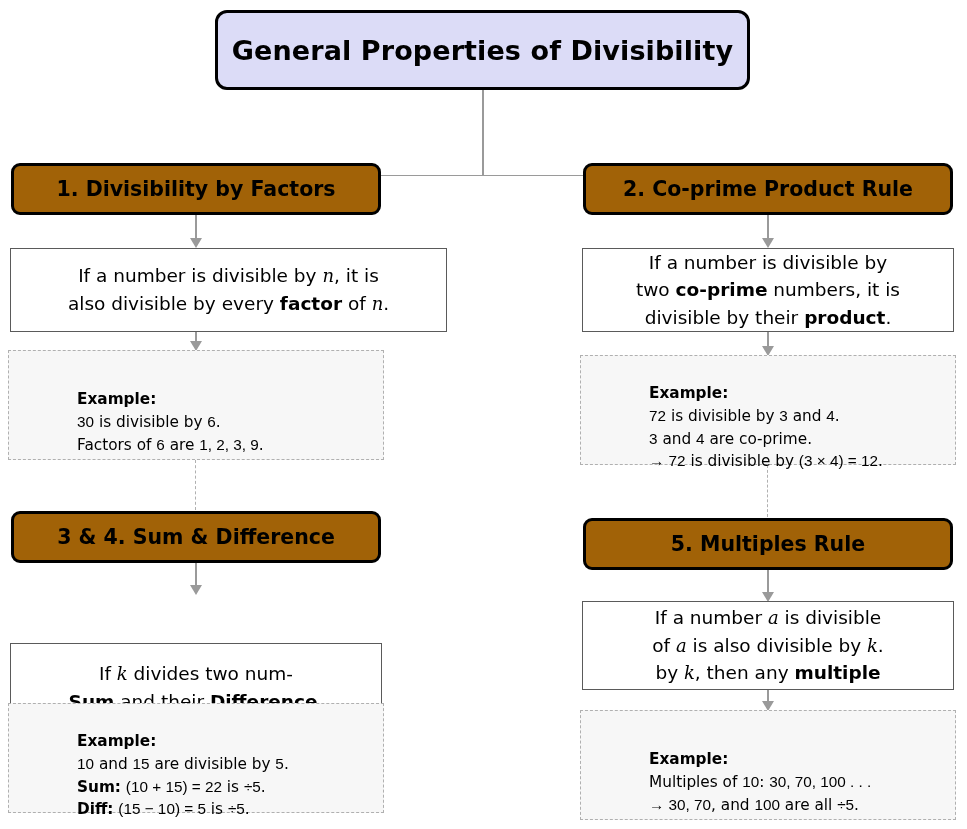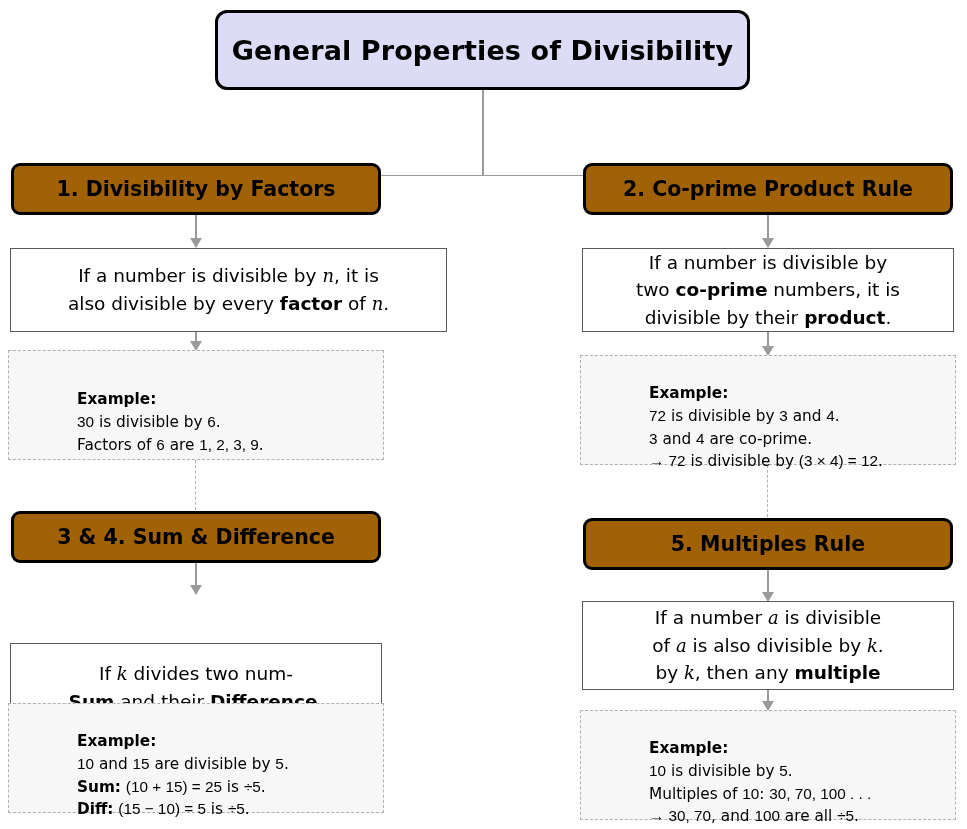--- a/index.html
+++ b/index.html
@@ -202,37 +202,36 @@
   <div>
     <div>If <span class="m">k</span> divides two num-</div>
     <div><span class="b">Sum</span> and their <span class="b">Difference</span>.</div>
   </div>
 </div>
 
 <div class="node example-node" style="left:8px; top:703px; width:376px; height:110px;">
   <div class="ex-inner">
     <div class="b">Example:</div>
     <div><span class="num">10</span> and <span class="num">15</span> are divisible by <span class="num">5</span>.</div>
-    <div><span class="b">Sum:</span> <span class="num">(10 + 15) = 25</span> is <span class="num">÷5</span>.</div>
+    <div><span class="b">Sum:</span> <span class="num">(10 + 15) = 22</span> is <span class="num">÷5</span>.</div>
     <div><span class="b">Diff:</span> <span class="num">(15 − 10) = 5</span> is <span class="num">÷5</span>.</div>
   </div>
 </div>
 
 <div class="node header-node" style="left:583px; top:518px; width:370px; height:52px;">
   <span>5. Multiples Rule</span>
 </div>
 
 <div class="node content-node" style="left:582px; top:601px; width:372px; height:89px;">
   <div>
     <div>If a number <span class="m">a</span> is divisible</div>
     <div>of <span class="m">a</span> is also divisible by <span class="m">k</span>.</div>
     <div>by <span class="m">k</span>, then any <span class="b">multiple</span></div>
   </div>
 </div>
 
 <div class="node example-node" style="left:580px; top:710px; width:376px; height:110px;">
   <div class="ex-inner">
     <div class="b">Example:</div>
-    <div><span class="num">10</span> is divisible by <span class="num">5</span>.</div>
     <div>Multiples of <span class="num">10</span>: <span class="num">30, 70, 100 . . .</span></div>
     <div><span class="num">→ 30, 70</span>, and <span class="num">100</span> are all <span class="num">÷5</span>.</div>
   </div>
 </div>
 
 </body></html>

